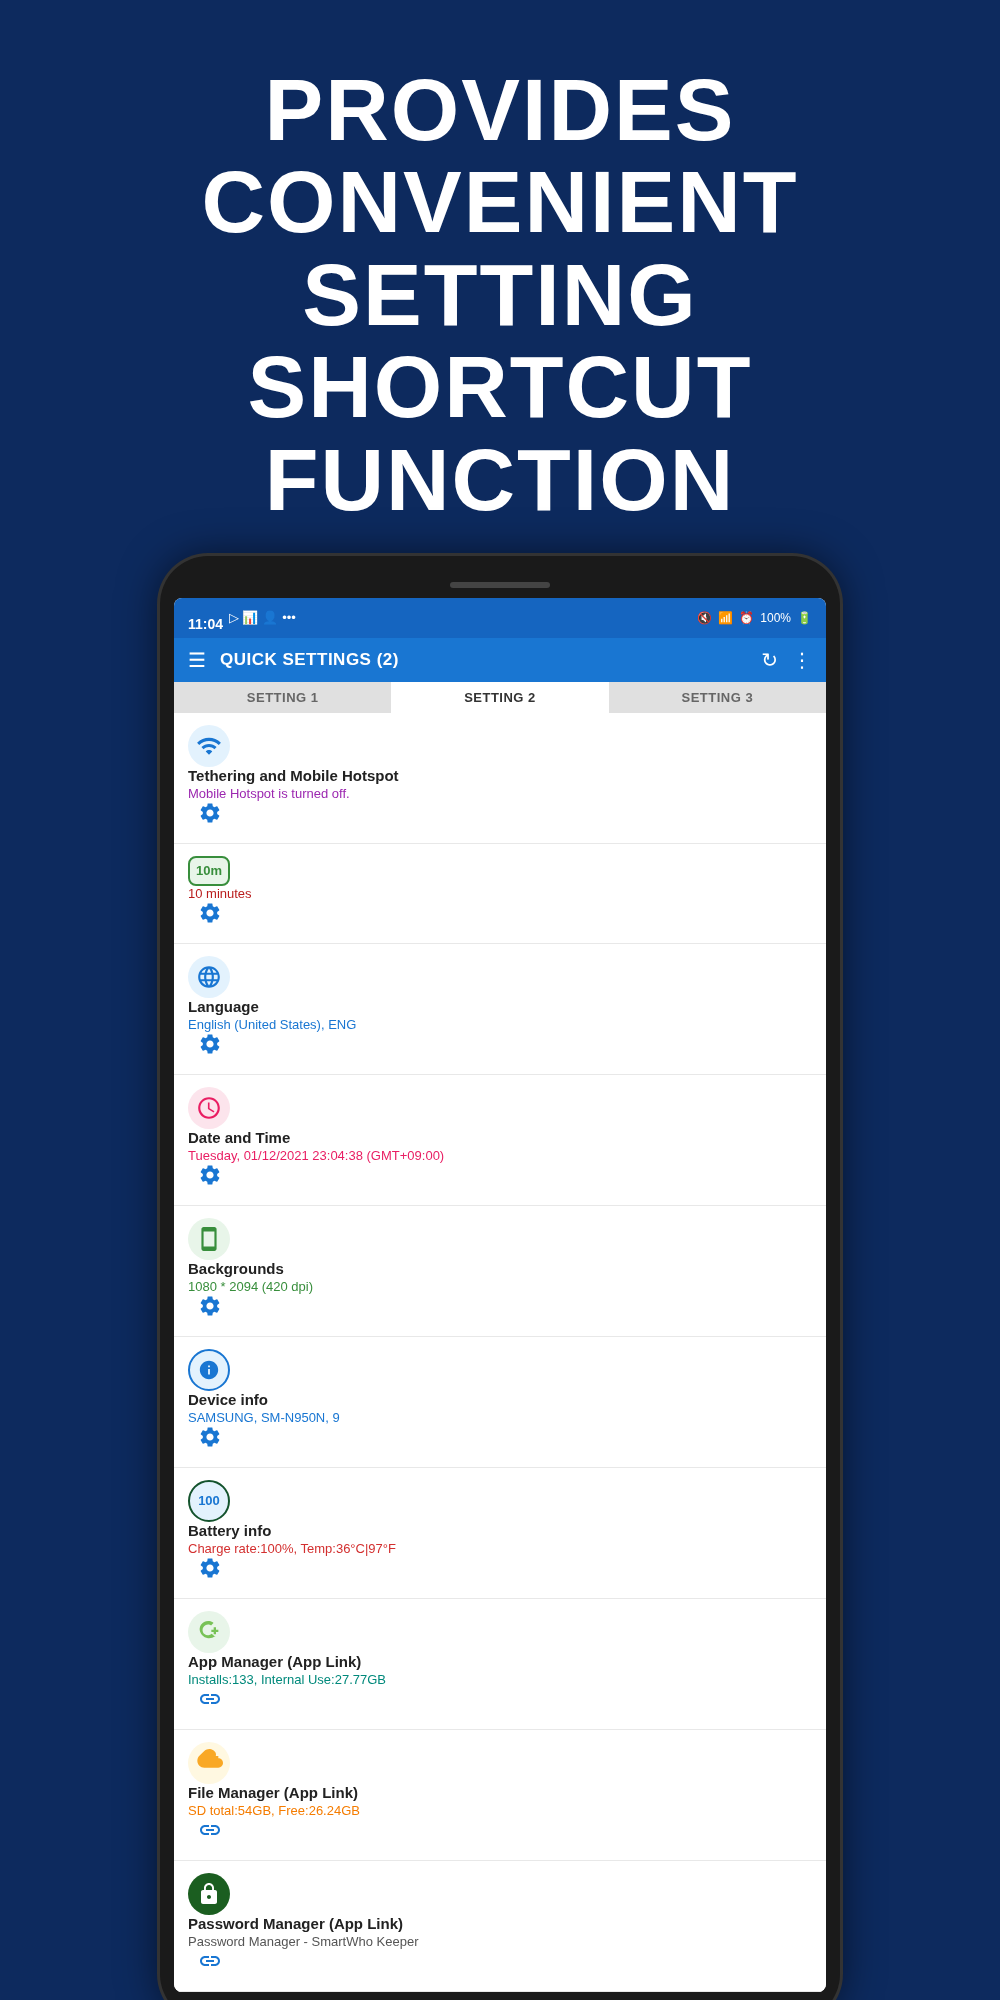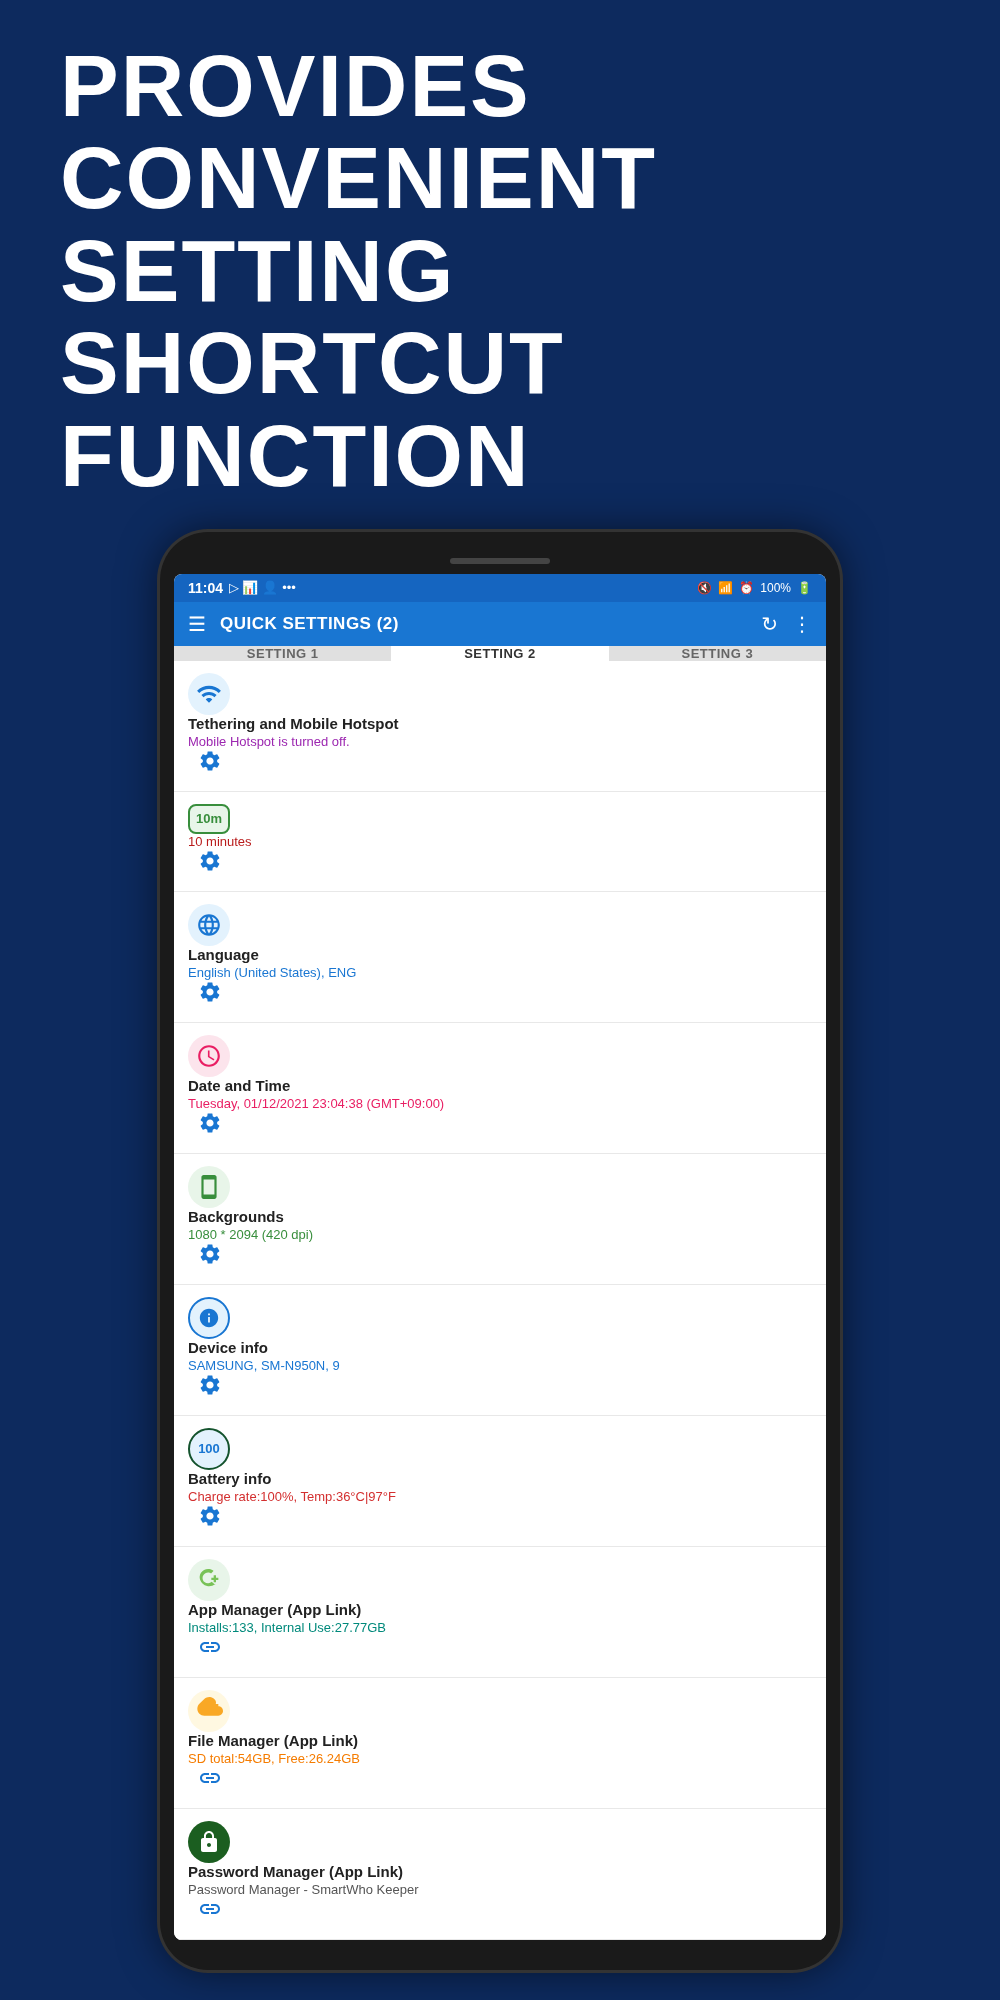--- a/index.html
+++ b/index.html
@@ -6,23 +6,24 @@
     body {
       width: 1000px;
       height: 2000px;
       background: #0d2a5e;
       font-family: 'Arial', sans-serif;
       overflow: hidden;
     }
 
     
     .hero-text {
-      text-align: left;
+      text-align: center;
       padding: 40px 60px 30px;
       color: white;
+      margin-top: 24px;
     }
     .hero-text h1 {
       font-size: 88px;
       font-weight: 900;
       line-height: 1.05;
       text-transform: uppercase;
       letter-spacing: 2px;
     }
 
     
@@ -61,21 +62,21 @@
       background: #1565c0;
       display: flex;
       justify-content: space-between;
       align-items: center;
       padding: 6px 14px;
       color: white;
       font-size: 13px;
     }
     .status-bar-left { display: flex; align-items: center; gap: 6px; }
     .status-bar-right { display: flex; align-items: center; gap: 6px; font-size: 12px; }
-    .status-time { font-weight: bold; font-size: 14px; }
+    .status-time { font-weight: bold; font-size: 14px; margin-top: 12px; }
 
     
     .app-bar {
       background: #1976d2;
       display: flex;
       align-items: center;
       padding: 10px 14px;
       color: white;
     }
     .app-bar-menu {
@@ -100,21 +101,21 @@
     }
 
     
     .tabs {
       display: flex;
       background: #e0e0e0;
     }
     .tab {
       flex: 1;
       text-align: center;
-      padding: 0 4px;
+      padding: 8px 4px;
       font-size: 13px;
       font-weight: bold;
       color: #666;
       cursor: pointer;
       letter-spacing: 0.5px;
     }
     .tab.active {
       background: white;
       color: #333;
     }

